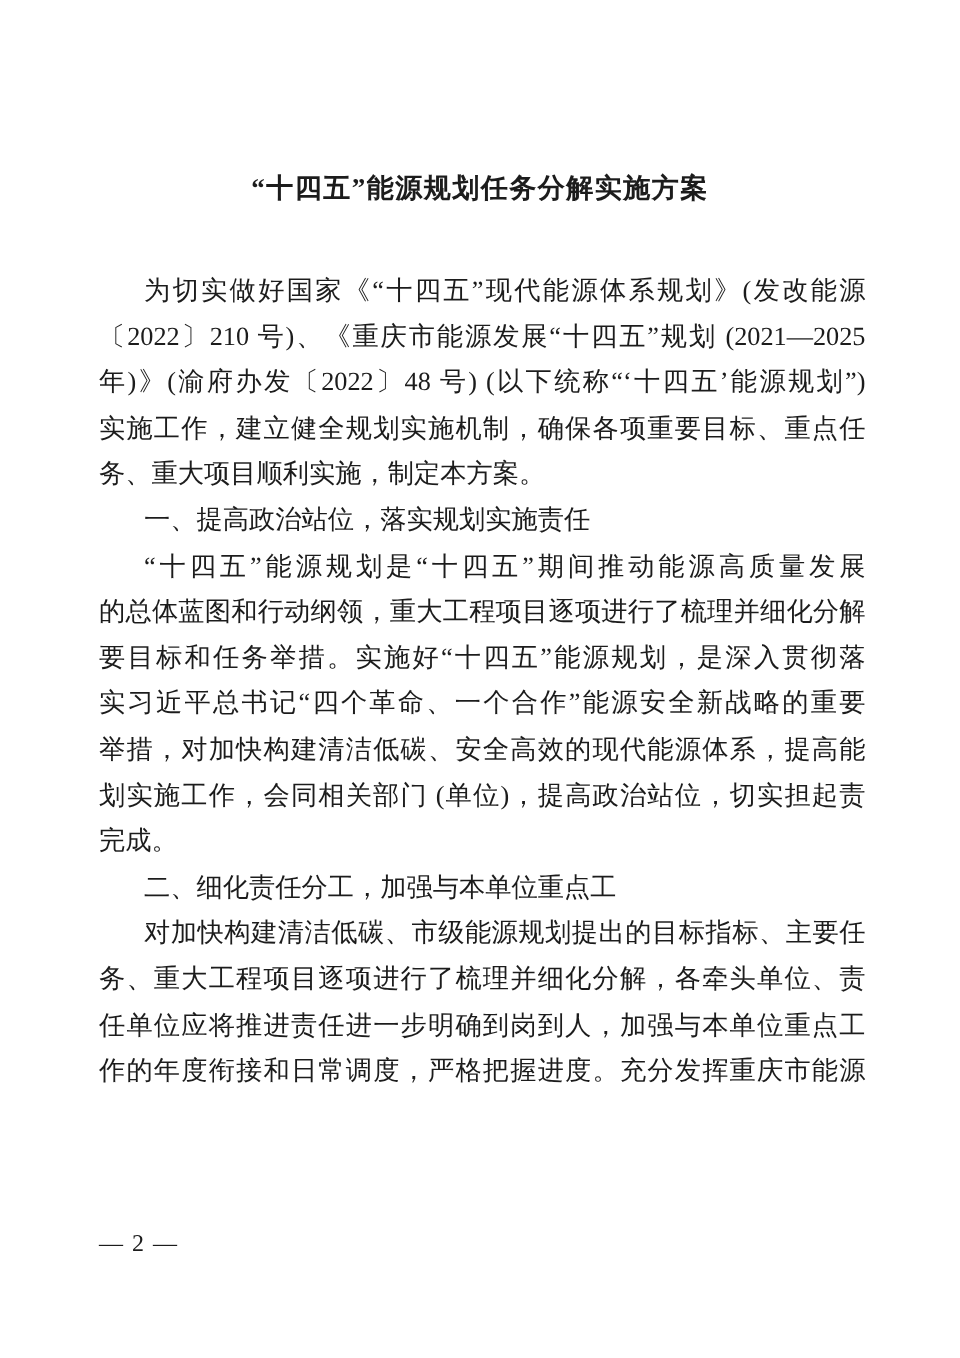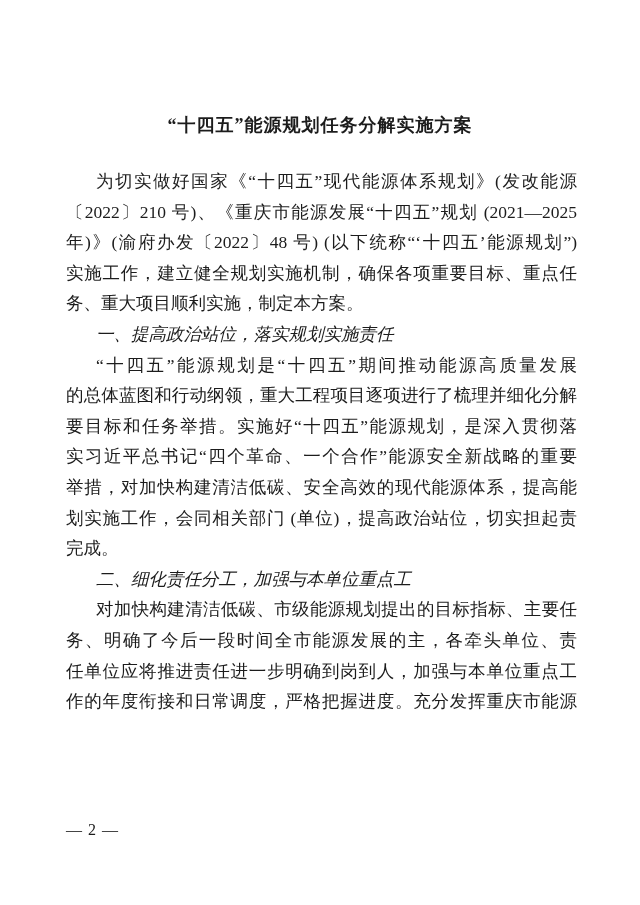--- a/index.html
+++ b/index.html
@@ -23,37 +23,37 @@
     right: 0;
     text-align: center;
     font-size: 18px;
     font-weight: 600;
     letter-spacing: 1px;
     line-height: 36px;
     white-space: nowrap;
   }
   .content {
     position: absolute;
-    top: 166px;
+    top: 178px;
     left: 66px;
     width: 511px;
     font-size: 17.5px;
     font-weight: 400;
   }
   .line {
     height: 30.6px;
     line-height: 30.6px;
     overflow: hidden;
     text-align: justify;
     text-align-last: justify;
     white-space: normal;
   }
   .line.indent { padding-left: 30px; }
   .line.no-stretch { text-align-last: left; }
-  .line.heading { font-weight: 400; font-style: italic; }
+  .line.heading { font-weight: 400; }
   .page-number {
     position: absolute;
     left: 66px;
     top: 820px;
     font-size: 16px;
     line-height: 20px;
     letter-spacing: 1px;
     color: #1c1c1c;
   }
 </style>
@@ -72,19 +72,19 @@
       <div class="line indent no-stretch heading">一、提高政治站位，落实规划实施责任</div>
       <div class="line indent">“十四五”能源规划是“十四五”期间推动能源高质量发展</div>
       <div class="line">的总体蓝图和行动纲领，重大工程项目逐项进行了梳理并细化分解</div>
       <div class="line">要目标和任务举措。实施好“十四五”能源规划，是深入贯彻落</div>
       <div class="line">实习近平总书记“四个革命、一个合作”能源安全新战略的重要</div>
       <div class="line">举措，对加快构建清洁低碳、安全高效的现代能源体系，提高能</div>
       <div class="line">划实施工作，会同相关部门 (单位)，提高政治站位，切实担起责</div>
       <div class="line no-stretch">完成。</div>
       <div class="line indent no-stretch heading">二、细化责任分工，加强与本单位重点工</div>
       <div class="line indent">对加快构建清洁低碳、市级能源规划提出的目标指标、主要任</div>
-      <div class="line">务、明确了今后一段时间全市能源发展的主，各牵头单位、责</div>
+      <div class="line">务、重大工程项目逐项进行了梳理并细化分解，各牵头单位、责</div>
       <div class="line">任单位应将推进责任进一步明确到岗到人，加强与本单位重点工</div>
       <div class="line">作的年度衔接和日常调度，严格把握进度。充分发挥重庆市能源</div>
     </div>
 
   <div class="page-number">— 2 —</div>
 </div>
 
 </body></html>

